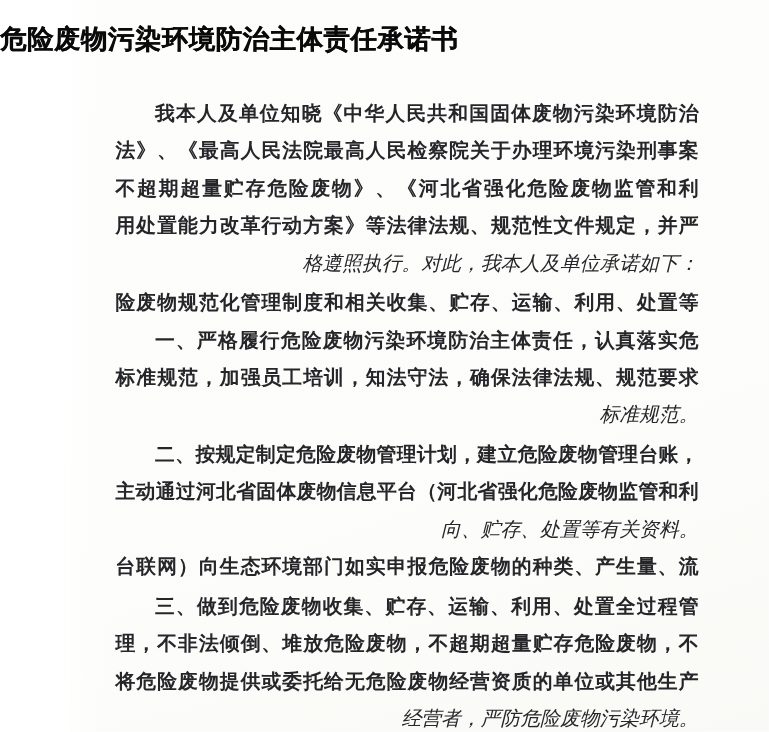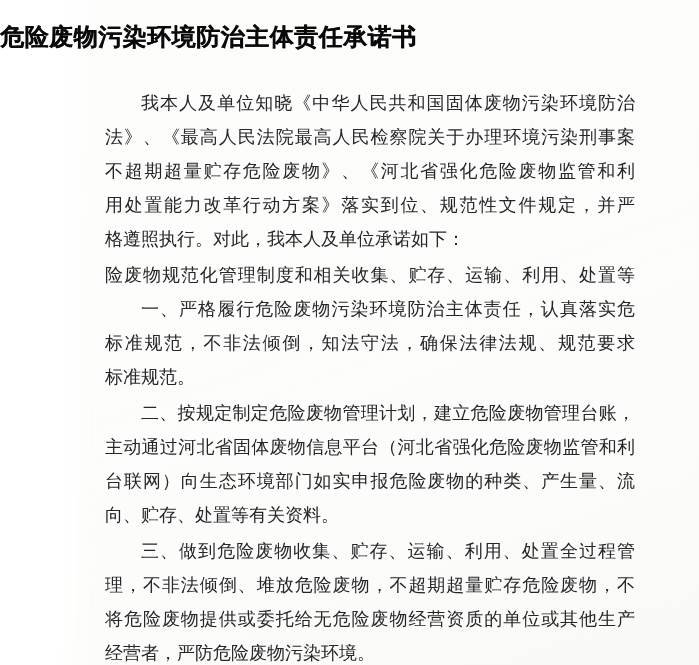--- a/index.html
+++ b/index.html
@@ -48,58 +48,60 @@
   .line {
     display: block;
     height: 34px;
     line-height: 34px;
   }
   
   .fill {
     text-align: justify;
     text-align-last: justify;
     text-justify: inter-character;
+    font-weight: bold;
   }
   
   .first {
     text-indent: 2em;
   }
   .last {
-    text-align: left;
+    text-align: right;
+    font-style: italic;
   }
 </style>
 </head>
 <body>
 
 <div class="page">
 
   <h1 class="doc-title">危险废物污染环境防治主体责任承诺书</h1>
 
   <div class="doc-body">
 
     <p class="para">
       <span class="line first fill">我本人及单位知晓《中华人民共和国固体废物污染环境防治</span>
       <span class="line fill">法》、《最高人民法院最高人民检察院关于办理环境污染刑事案</span>
       <span class="line fill">不超期超量贮存危险废物》、《河北省强化危险废物监管和利</span>
-      <span class="line fill">用处置能力改革行动方案》落实到位、规范性文件规定，并严</span>
+      <span class="line fill">用处置能力改革行动方案》等法律法规、规范性文件规定，并严</span>
       <span class="line last">格遵照执行。对此，我本人及单位承诺如下：</span>
     </p>
 
     <p class="para">
       <span class="line fill">险废物规范化管理制度和相关收集、贮存、运输、利用、处置等</span>
       <span class="line first fill">一、严格履行危险废物污染环境防治主体责任，认真落实危</span>
-      <span class="line fill">标准规范，不非法倾倒，知法守法，确保法律法规、规范要求</span>
+      <span class="line fill">标准规范，加强员工培训，知法守法，确保法律法规、规范要求</span>
       <span class="line last">标准规范。</span>
     </p>
 
     <p class="para">
       <span class="line first fill">二、按规定制定危险废物管理计划，建立危险废物管理台账，</span>
       <span class="line fill">主动通过河北省固体废物信息平台（河北省强化危险废物监管和利</span>
+      <span class="line last">向、贮存、处置等有关资料。</span>
       <span class="line fill">台联网）向生态环境部门如实申报危险废物的种类、产生量、流</span>
-      <span class="line last">向、贮存、处置等有关资料。</span>
     </p>
 
     <p class="para">
       <span class="line first fill">三、做到危险废物收集、贮存、运输、利用、处置全过程管</span>
       <span class="line fill">理，不非法倾倒、堆放危险废物，不超期超量贮存危险废物，不</span>
       <span class="line fill">将危险废物提供或委托给无危险废物经营资质的单位或其他生产</span>
       <span class="line last">经营者，严防危险废物污染环境。</span>
     </p>
 
   </div>

